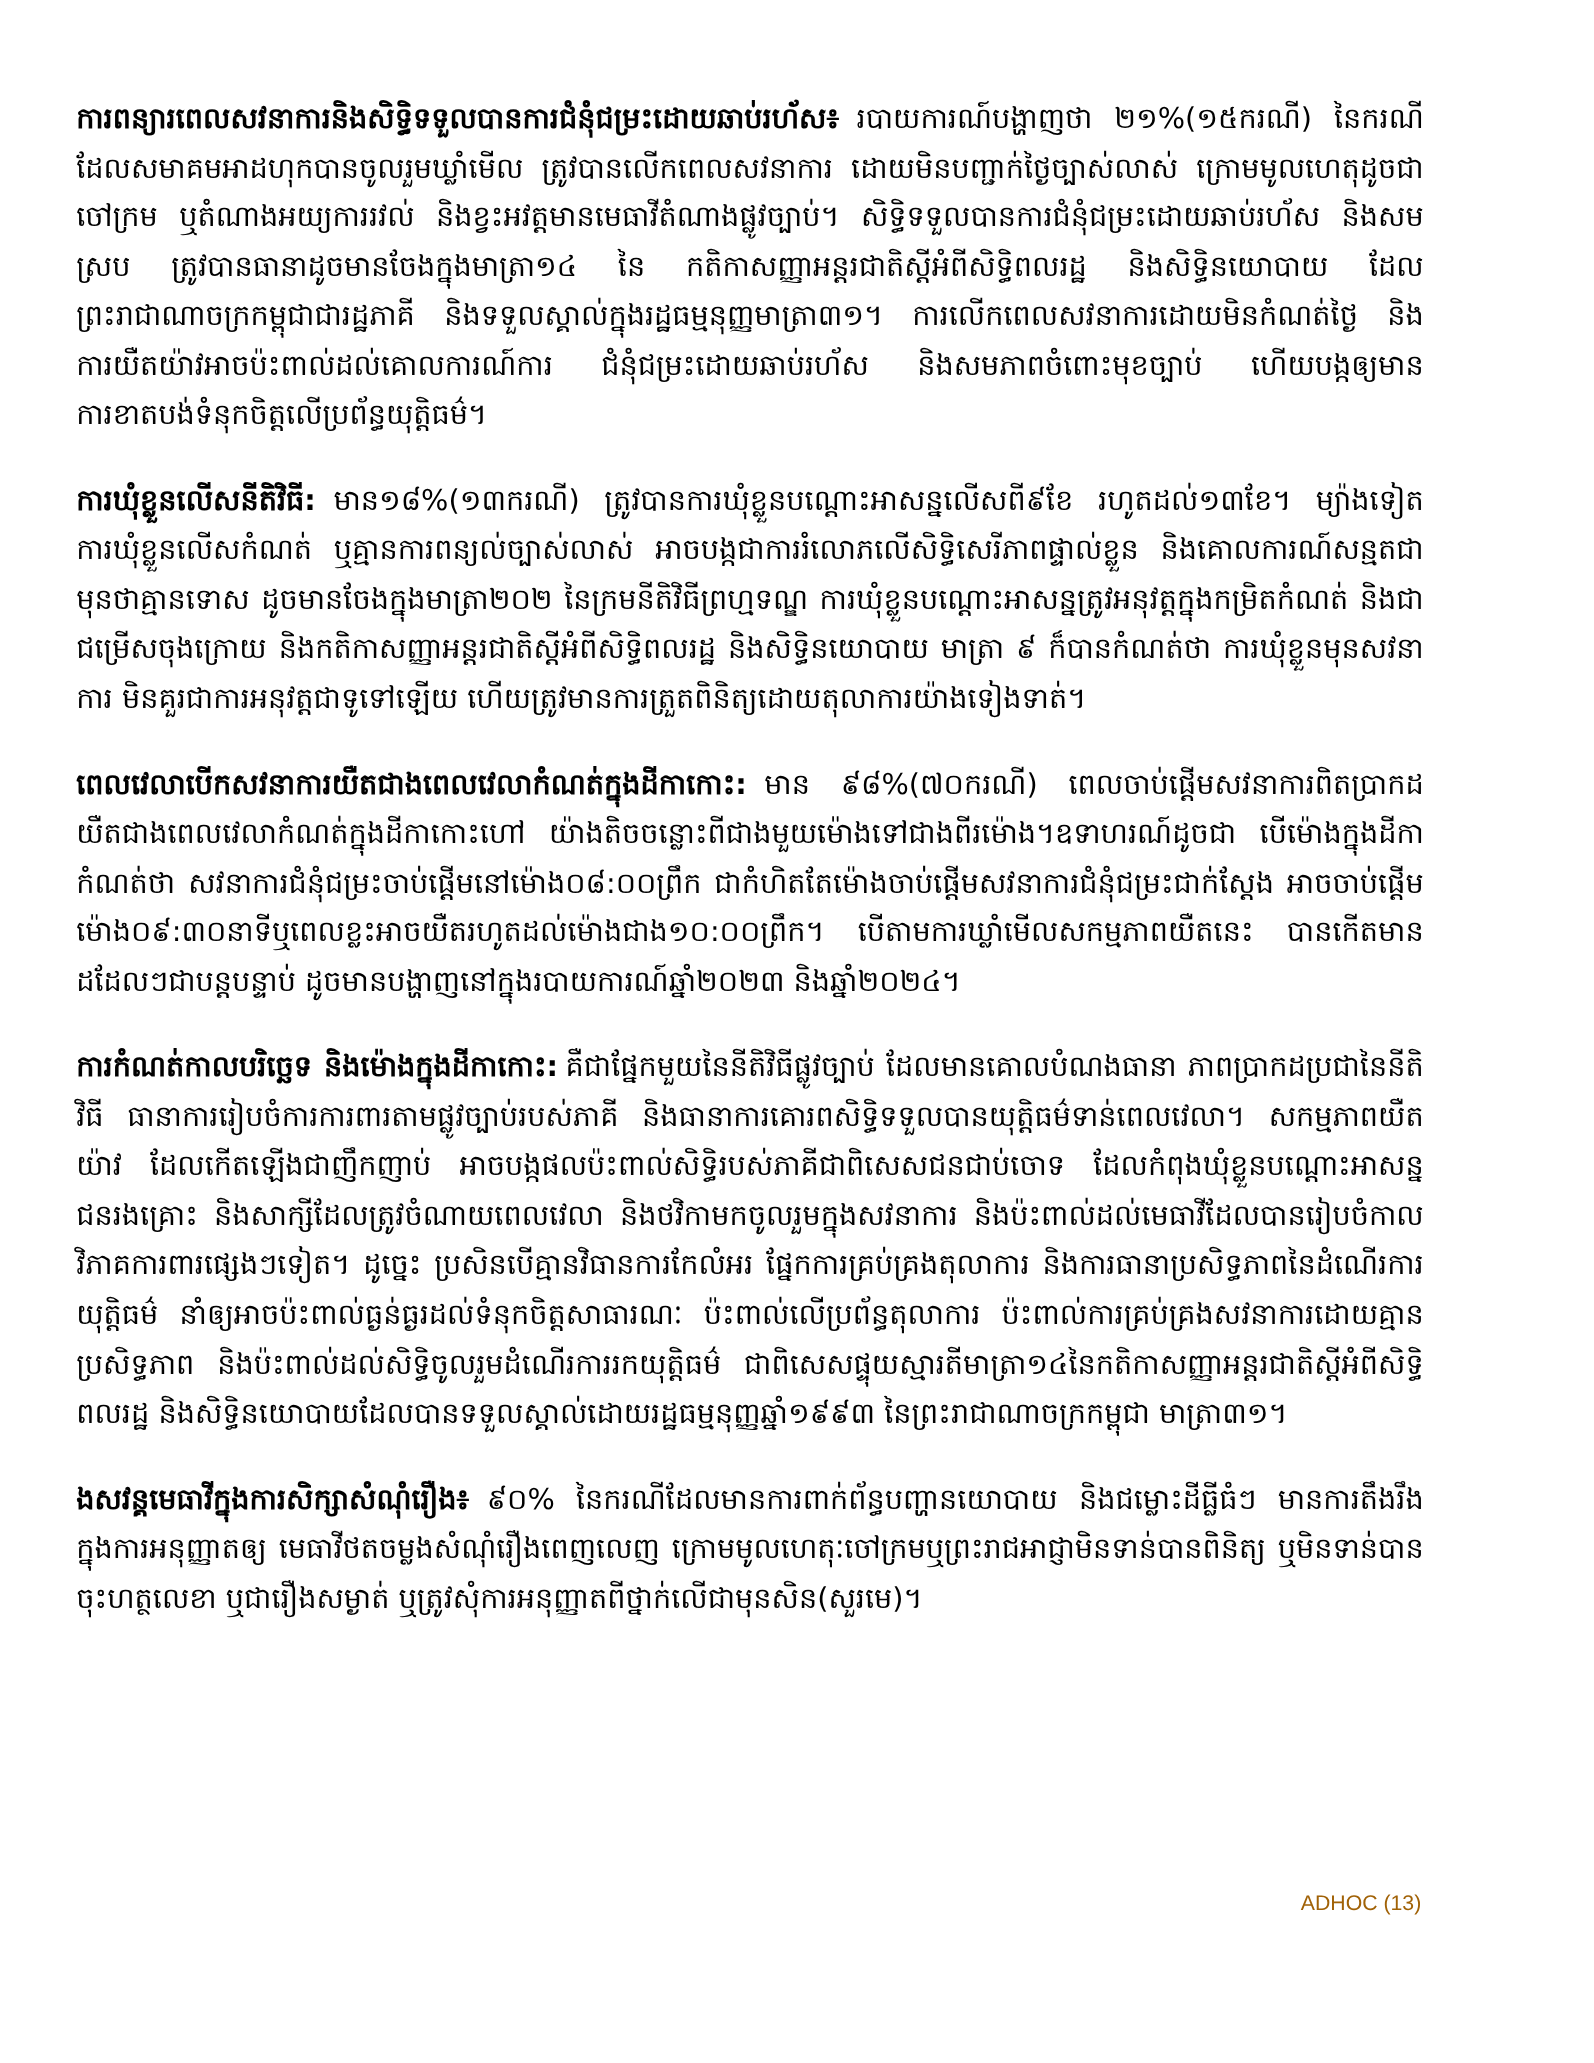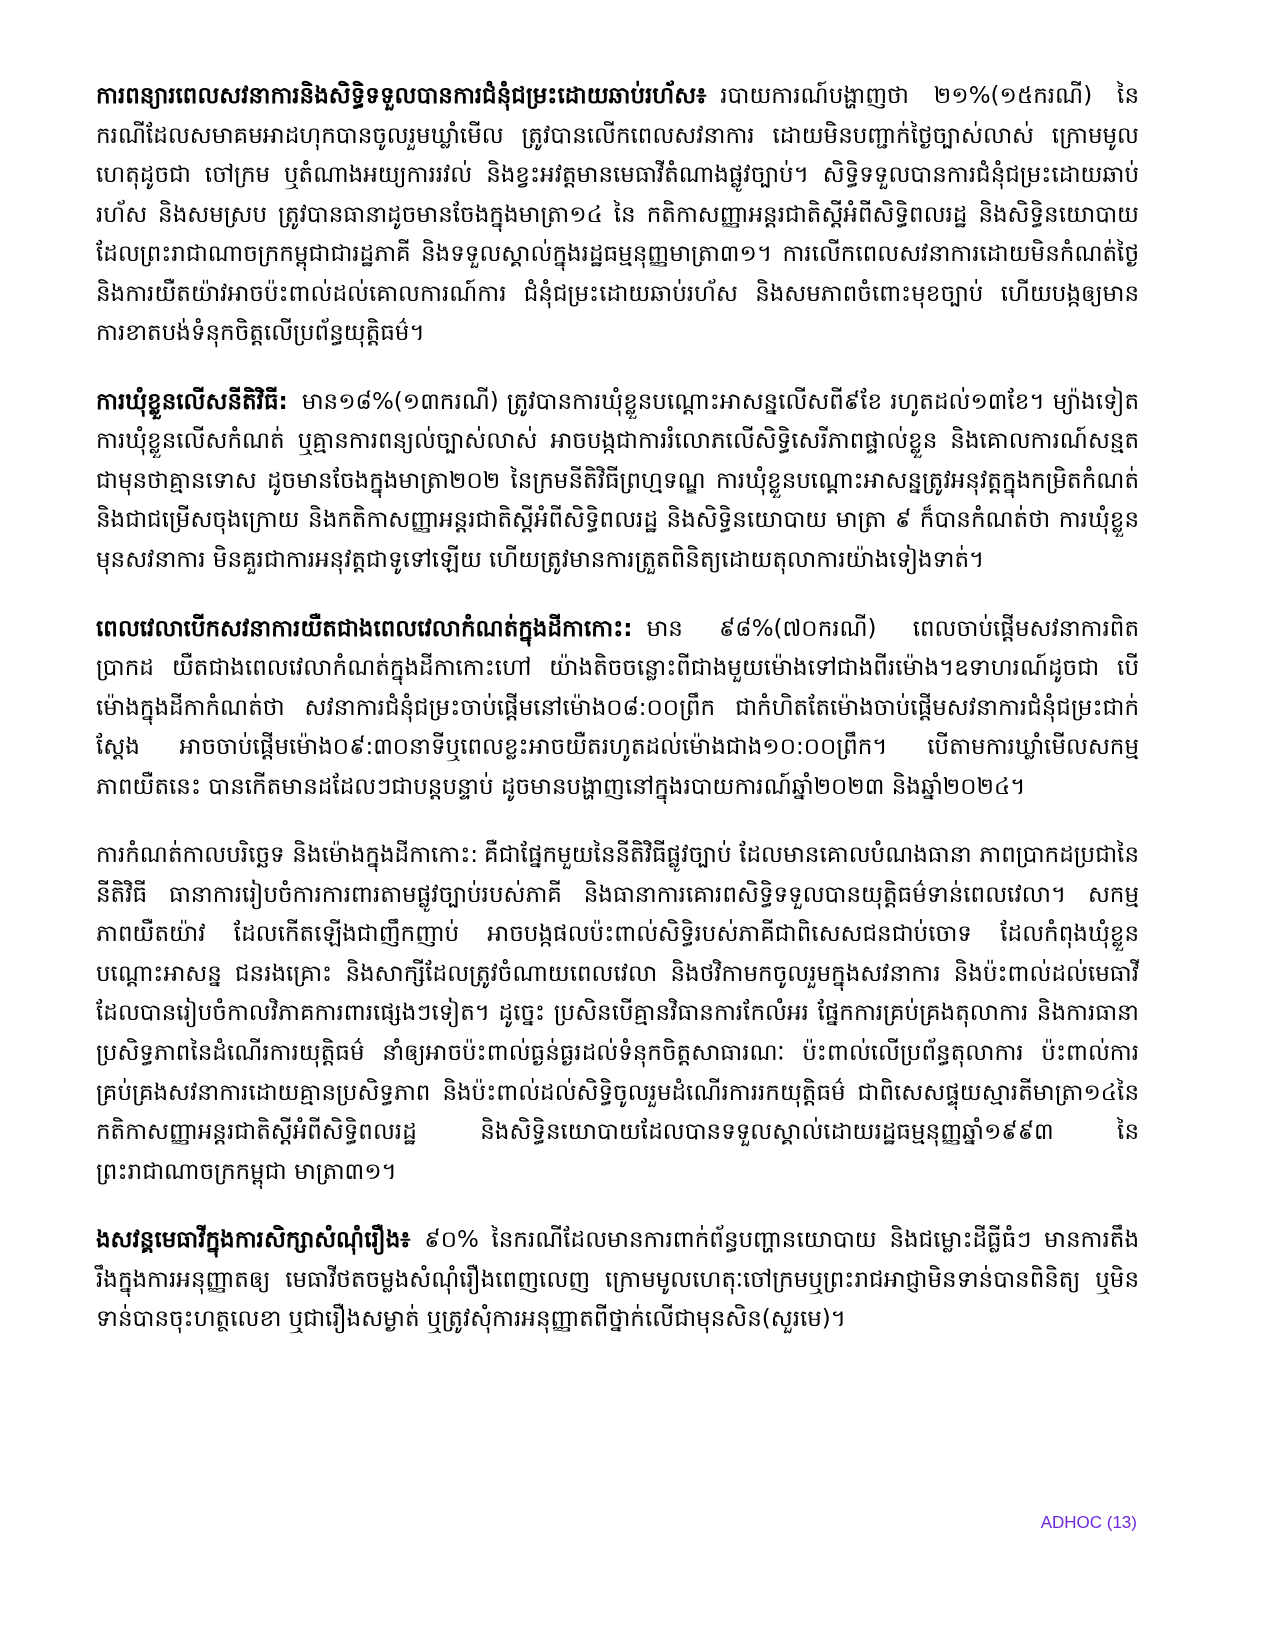--- a/index.html
+++ b/index.html
@@ -6,46 +6,46 @@
     margin: 0;
     padding: 0;
     background: #ffffff;
   }
   .page {
     position: relative;
     width: 1275px;
     height: 1650px;
     background: #ffffff;
     box-sizing: border-box;
-    padding: 76px 136px 0 96px;
+    padding: 76px 136px 0 61px;
     font-family: "DejaVu Sans", sans-serif;
     font-size: 23px;
     line-height: 1.72;
     color: #000000;
     overflow: hidden;
   }
   .para {
     margin: 0 0 29px 0;
     text-align: justify;
   }
   .lead {
     font-weight: bold;
     margin-right: 14px;
   }
   .lead.plain {
-    font-weight: normal;
+    font-weight: bold;
     margin-right: 6px;
   }
   .footer {
     position: absolute;
     top: 1512px;
     right: 138px;
     font-size: 17px;
     line-height: 1.3;
-    color: #6d28d9;
+    color: #a16207;
     font-family: "Liberation Sans", sans-serif;
   }
 </style>
 </head>
 <body>
 
 <div class="page">
 
   <p class="para">
     <span class="lead">ការពន្យារពេលសវនាការនិងសិទ្ធិទទួលបានការជំនុំជម្រះដោយឆាប់រហ័ស៖</span><span>របាយការណ៍បង្ហាញថា ២១%(១៥ករណី) នៃករណីដែលសមាគមអាដហុកបានចូលរួមឃ្លាំមើល ត្រូវបានលើកពេលសវនាការ ដោយមិនបញ្ជាក់ថ្ងៃច្បាស់លាស់ ក្រោមមូលហេតុដូចជា ចៅក្រម ឬតំណាងអយ្យការរវល់ និងខ្វះអវត្តមានមេធាវីតំណាងផ្លូវច្បាប់។ សិទ្ធិទទួលបានការជំនុំជម្រះដោយឆាប់រហ័ស និងសមស្រប ត្រូវបានធានាដូចមានចែងក្នុងមាត្រា១៤ នៃ កតិកាសញ្ញាអន្តរជាតិស្តីអំពីសិទ្ធិពលរដ្ឋ និងសិទ្ធិនយោបាយ ដែលព្រះរាជាណាចក្រកម្ពុជាជារដ្ឋភាគី និងទទួលស្គាល់ក្នុងរដ្ឋធម្មនុញ្ញមាត្រា៣១។ ការលើកពេលសវនាការដោយមិនកំណត់ថ្ងៃ និងការយឺតយ៉ាវអាចប៉ះពាល់ដល់គោលការណ៍ការ ជំនុំជម្រះដោយឆាប់រហ័ស និងសមភាពចំពោះមុខច្បាប់ ហើយបង្កឲ្យមានការខាតបង់ទំនុកចិត្តលើប្រព័ន្ធយុត្តិធម៌។</span>

